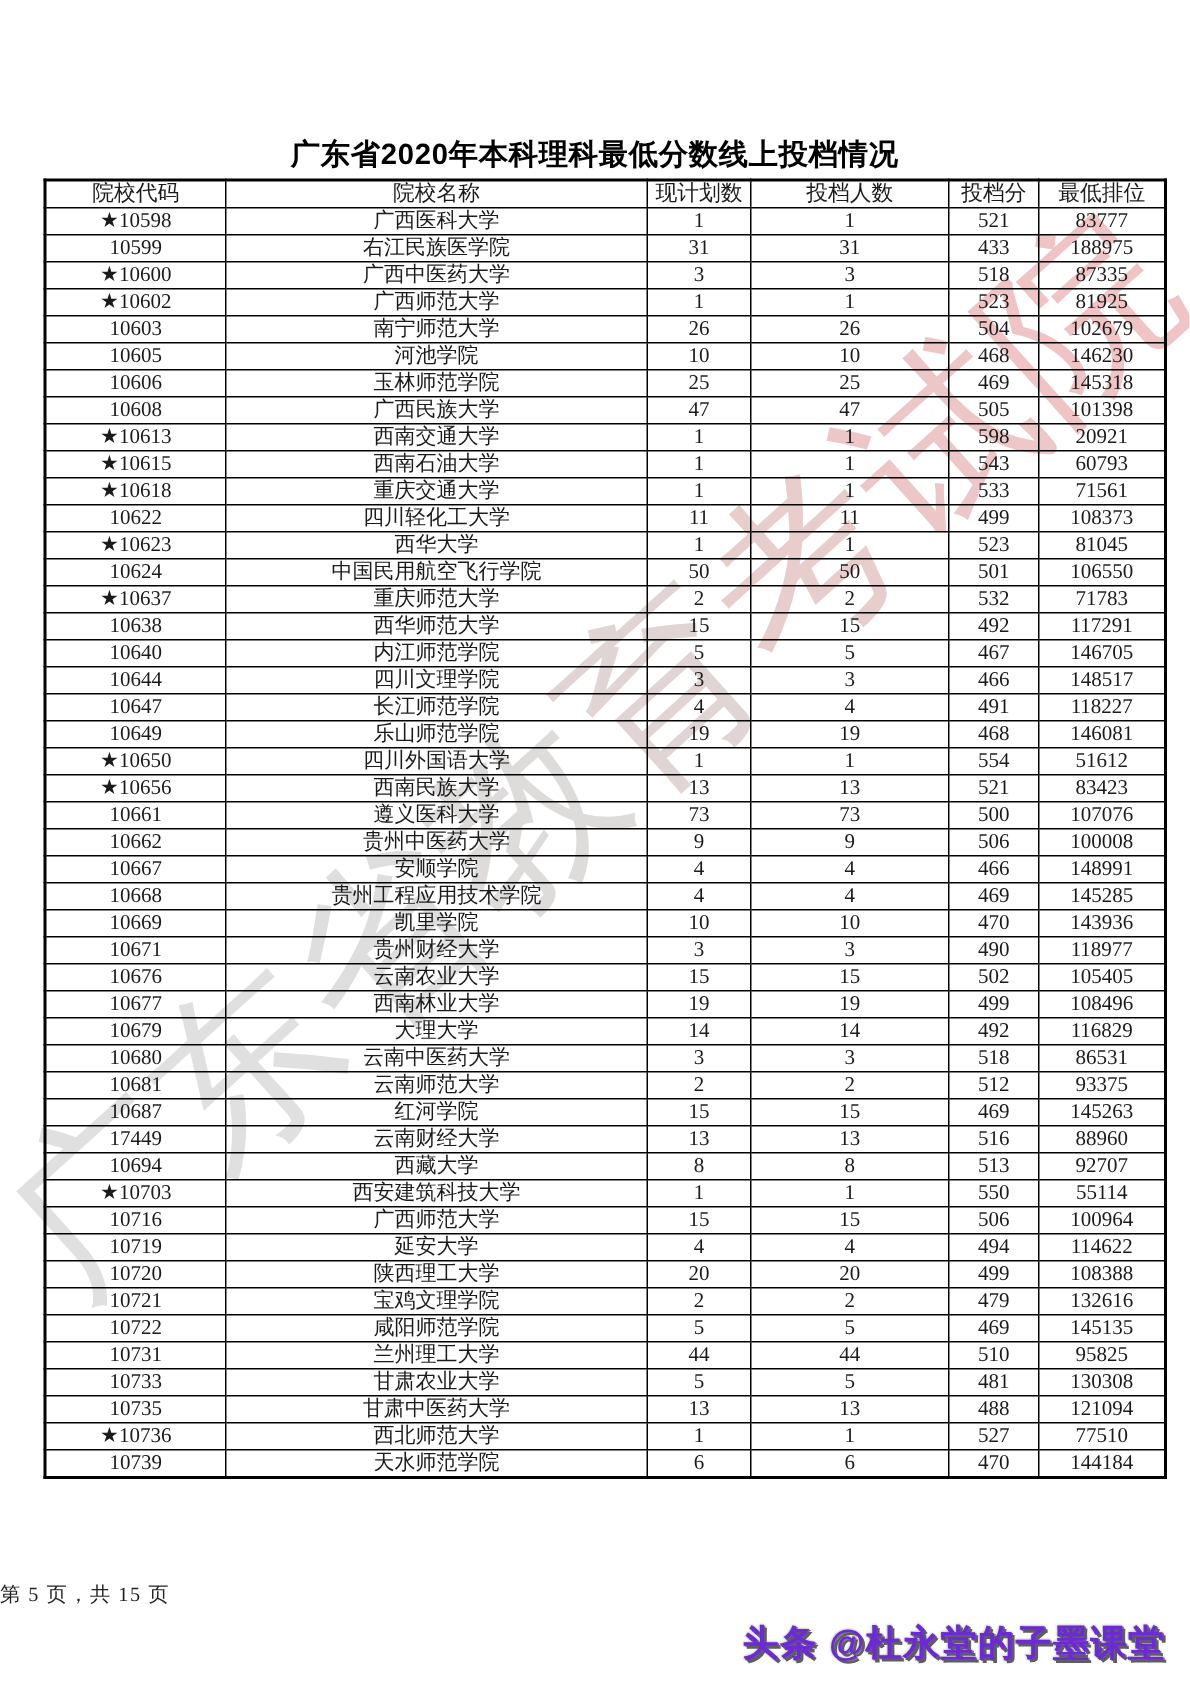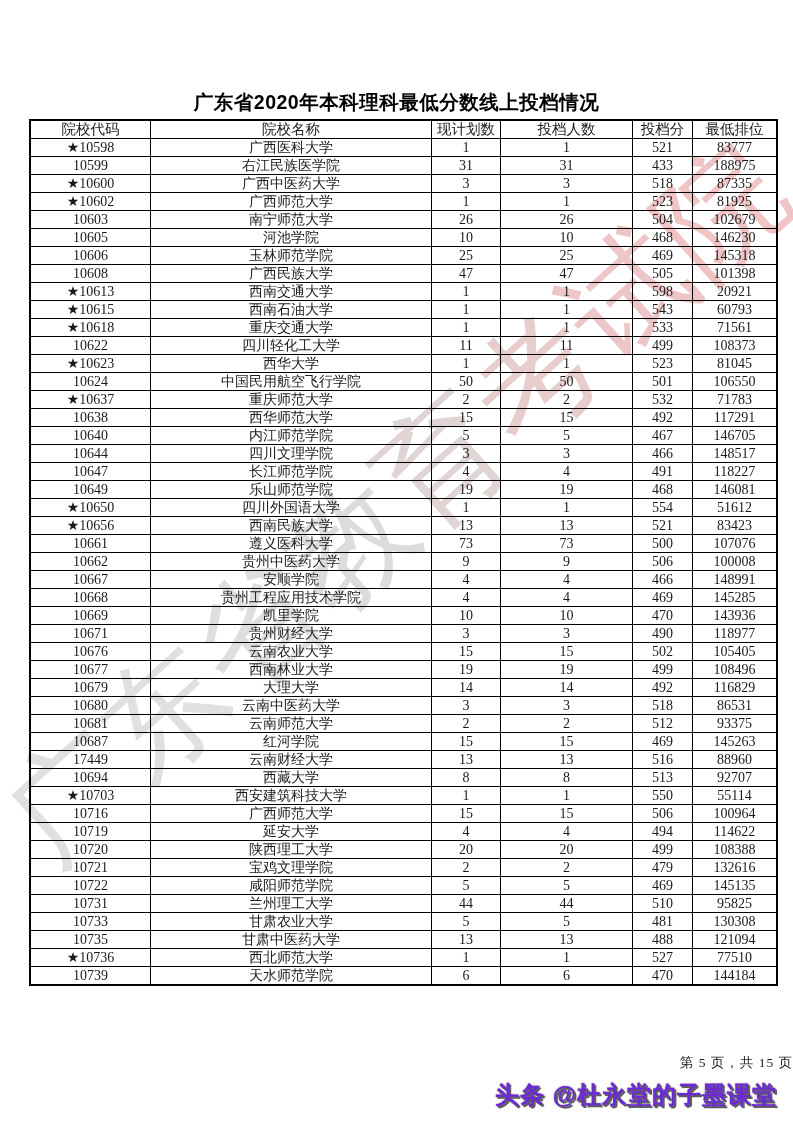--- a/index.html
+++ b/index.html
@@ -33,21 +33,21 @@
   .score th,.score td{
     border:1.5px solid #000;padding:0;margin:0;text-align:center;vertical-align:middle;
     height:16.8px;line-height:17px;font-weight:normal;font-size:14px;
     overflow:hidden;white-space:nowrap;color:#1a1a1a;background:transparent;
   }
   .score th{font-size:14.5px;}
   .w-code{width:119px}.w-name{width:280px}.w-plan{width:68px}
   .w-filed{width:131px}.w-score{width:59px}.w-rank{width:83px}
   
   .footer{
-    position:absolute;top:1054px;left:0;width:100%;text-align:right;z-index:2;
+    position:absolute;top:1054px;left:0;width:100%;text-align:left;z-index:2;
     font-size:13.5px;letter-spacing:1px;color:#222;
   }
   
   .credit{
     position:absolute;top:1079px;right:16px;z-index:2;
     font-family:"Liberation Sans","DejaVu Sans",sans-serif;
     font-weight:700;font-size:24px;letter-spacing:1px;color:#6d28d9;
     text-shadow:2px 2px 0 #5e5e5e,1px 1px 0 #767676,0 0 2px #9a9a9a;
   }
 </style>

